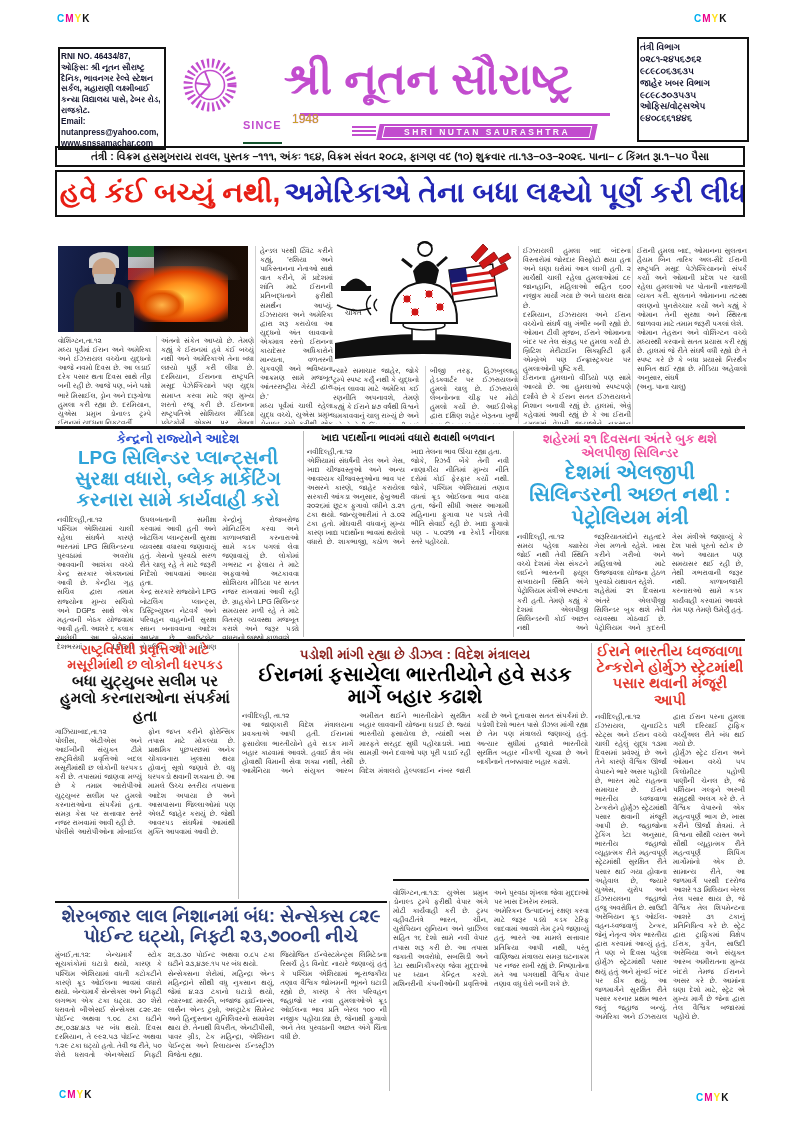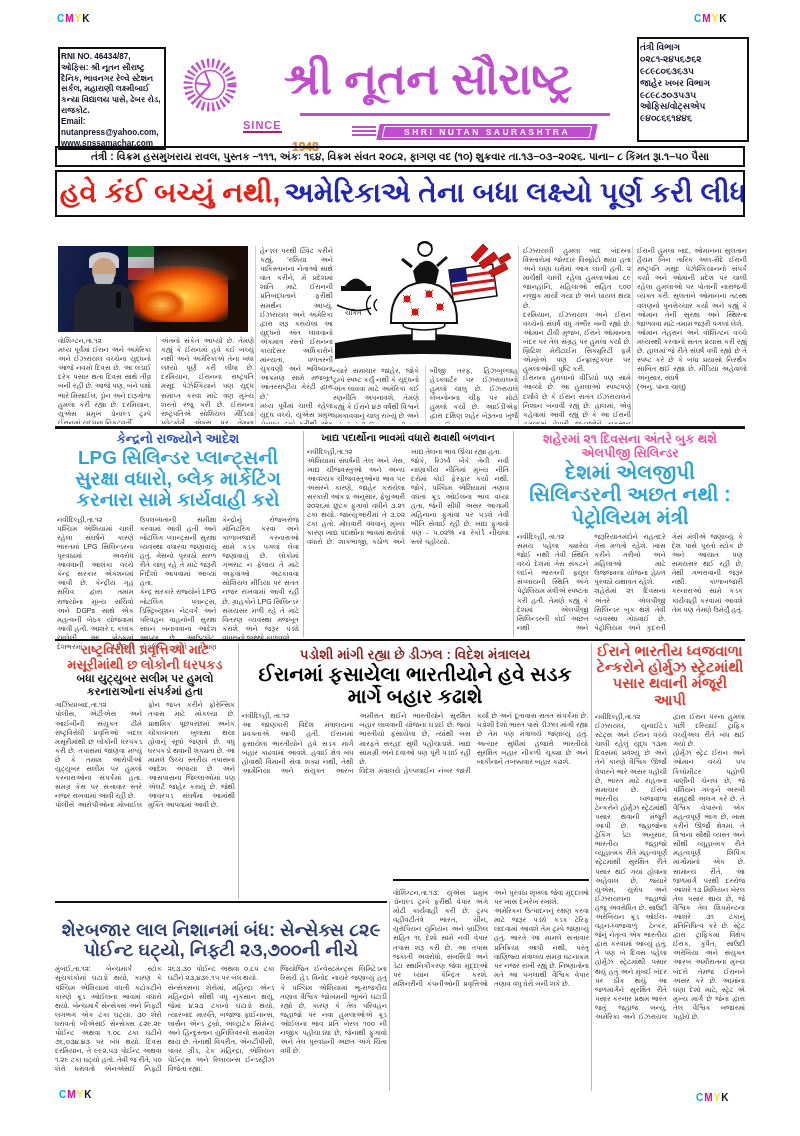--- a/index.html
+++ b/index.html
@@ -8,22 +8,22 @@
   
   .cmyk{position:absolute;font-weight:bold;font-size:10px;letter-spacing:1px;}
   .cmyk .c{color:#00aeef}.cmyk .m{color:#ec008c}.cmyk .y{color:#ffe11a}.cmyk .k{color:#111}
   
   .info-box{position:absolute;border:2px solid #111;text-align:left;font-weight:bold;
             font-size:8.2px;line-height:1.32;color:#14142e;padding:3px 1px;white-space:pre-line;overflow:hidden;}
   .masthead-title{position:absolute;left:232px;top:46px;width:392px;height:66px;color:#c24cce;
             font-weight:bold;font-size:44px;line-height:66px;text-align:center;white-space:nowrap;overflow:hidden;}
   .title-underline{position:absolute;left:300px;top:113px;width:310px;height:3px;background:#c24cce;}
   .since{position:absolute;left:243px;top:119px;color:#c24cce;font-weight:bold;font-size:11px;
-         letter-spacing:1px;border-bottom:2px solid #be185d;padding-bottom:0;}
-  .year{position:absolute;left:292px;top:140px;color:#c9a227;font-weight:bold;font-size:12px;
+         letter-spacing:1px;border-bottom:2px solid #14532d;padding-bottom:11px;}
+  .year{position:absolute;left:292px;top:112px;color:#c9a227;font-weight:normal;font-size:12px;
         text-shadow:0 0 1px #c24cce;}
   .banner{position:absolute;left:378px;top:124px;width:218px;height:16px;background:#c24cce;
           transform:skewX(-12deg);display:flex;align-items:center;justify-content:center;}
   .banner-inner{border:1px solid #fff;width:206px;height:10px;display:flex;align-items:center;justify-content:center;}
   .banner-text{color:#fff;font-weight:bold;font-size:8.5px;letter-spacing:2.5px;transform:skewX(12deg);white-space:nowrap;}
   .banner-lines{position:absolute;left:352px;top:126px;width:24px;height:12px;
      background:repeating-linear-gradient(#c24cce 0 2px,#fff 2px 4px);}
   
   .strip{position:absolute;left:55px;top:146px;width:690px;height:21px;border:2px solid #111;
          box-sizing:border-box;display:flex;align-items:center;justify-content:center;
@@ -206,21 +206,21 @@
       <div class="headline" style="font-size:20px;color:#2fa3d9">દેશમાં એલજીપી સિલિન્ડરની અછત નથી : પેટ્રોલિયમ મંત્રી</div>
       <div class="bt cols3" style="height:138px;margin-top:4px">નવીદિલ્હી, તા.૧૨
 સમય પહેલા ક્યારેય જોઈ નથી તેવી સ્થિતિ વચ્ચે દેશમાં ગેસ સંકટને લઈને ભારતની ફ્યૂલ સપ્લાયની સ્થિતિ અંગે પેટ્રોલિયમ મંત્રીએ સ્પષ્ટતા કરી હતી. તેમણે કહ્યું કે દેશમાં એલપીજી સિલિન્ડરની કોઈ અછત નથી અને જરૂરિયાતમંદોને રાહતદરે ગેસ મળતો રહેશે. ખાસ કરીને ગરીબો અને મહિલાઓ માટે ઉજ્જવલા યોજના હેઠળ પુરવઠો યથાવત રહેશે.
 શહેરોમાં ૨૧ દિવસના અંતરે એલપીજી સિલિન્ડર બુક થશે તેવી વ્યવસ્થા ગોઠવાઈ છે. પેટ્રોલિયમ અને કુદરતી ગેસ મંત્રીએ જણાવ્યું કે દેશ પાસે પૂરતો સ્ટોક છે અને આયાત પણ સમયસર થઈ રહી છે, તેથી ગભરાવાની જરૂર નથી. કાળાબજારી કરનારાઓ સામે કડક કાર્યવાહી કરવામાં આવશે તેમ પણ તેમણે ઉમેર્યું હતું.</div>
     </div>
   </div>
 
   <div class="low">
     <div class="sec" style="left:0;top:0;width:180px">
       <div class="headline" style="font-size:13px;color:#e23a2e">રાષ્ટ્રવિરોધી પ્રવૃત્તિઓ માટે મસૂરીમાંથી છ લોકોની ધરપકડ</div>
-      <div class="subhead" style="font-size:11px">બધા યુટ્યુબર સલીમ પર હુમલો કરનારાઓના સંપર્કમાં હતા</div>
+      <div class="subhead" style="font-size:15px">બધા યુટ્યુબર સલીમ પર હુમલો કરનારાઓના સંપર્કમાં હતા</div>
       <div class="bt cols2" style="height:198px;margin-top:3px">ગાઝિયાબાદ,તા.૧૨
 પોલીસ, એટીએસ અને આઈબીની સંયુક્ત ટીમે રાષ્ટ્રવિરોધી પ્રવૃત્તિઓ બદલ મસૂરીમાંથી છ લોકોની ધરપકડ કરી છે. તપાસમાં જાણવા મળ્યું છે કે તમામ આરોપીઓ યુટ્યુબર સલીમ પર હુમલો કરનારાઓના સંપર્કમાં હતા. સમગ્ર કેસ પર સત્તાવાર સ્તરે નજર રાખવામાં આવી રહી છે.
 પોલીસે આરોપીઓના મોબાઈલ ફોન જપ્ત કરીને ફોરેન્સિક તપાસ માટે મોકલ્યા છે. પ્રાથમિક પૂછપરછમાં અનેક ચોંકાવનારા ખુલાસા થયા હોવાનું સૂત્રો જણાવે છે. વધુ ધરપકડો થવાની શક્યતા છે. આ મામલે ઉચ્ચ સ્તરીય તપાસના આદેશ અપાયા છે અને આસપાસના જિલ્લાઓમાં પણ એલર્ટ જાહેર કરાયું છે. જેથી આવરપડ સંઘર્ષમાં આમાંથી મુક્તિ આપવામાં આવી છે.</div>
     </div>
     <div class="vr" style="left:183px;top:0;height:256px"></div>
 
     <div class="sec" style="left:187px;top:4px;width:346px">
       <div class="kicker" style="font-size:13.5px;color:#8a1f1a">પડોશી માંગી રહ્યા છે ડીઝલ : વિદેશ મંત્રાલય</div>
       <div class="headline" style="font-size:20px;color:#000000">ઈરાનમાં ફસાયેલા ભારતીયોને હવે સડક માર્ગે બહાર કઢાશે</div>
       <div class="bt cols3" style="height:112px;margin-top:4px">નવીદિલ્હી, તા.૧૨
@@ -229,21 +229,21 @@
     </div>
     <div class="vr" style="left:536px;top:0;height:448px"></div>
 
     <div class="sec" style="left:540px;top:0;width:150px">
       <div class="headline" style="font-size:14.5px;color:#e23a2e">ઈરાને ભારતીય ધ્વજવાળા ટેન્કરોને હોર્મુઝ સ્ટ્રેટમાંથી પસાર થવાની મંજૂરી આપી</div>
       <div class="bt cols2" style="height:390px;margin-top:4px">નવીદિલ્હી,તા.૧૨
 ઈઝરાયલ, યુનાઈટેડ સ્ટેટ્સ અને ઈરાન વચ્ચે ચાલી રહેલું યુદ્ધ ૧૩મા દિવસમાં પ્રવેશ્યું છે અને તેને કારણે વૈશ્વિક ઊર્જા વેપારને ભારે અસર પહોંચી છે, ભારત માટે રાહતના સમાચાર છે. ઈરાને ભારતીય ધ્વજવાળા ટેન્કરોને હોર્મુઝ સ્ટ્રેટમાંથી પસાર થવાની મંજૂરી આપી છે. જહાજોના ટ્રેકિંગ ડેટા અનુસાર, ભારતીય જહાજો વ્યૂહાત્મક રીતે મહત્વપૂર્ણ સ્ટ્રેટમાંથી સુરક્ષિત રીતે પસાર થઈ ગયા હોવાના અહેવાલ છે, જ્યારે યુએસ, યુરોપ અને ઈઝરાયલના જહાજો હજુ અવરોધિત છે. સાઉદી અરેબિયન ક્રૂડ ઓઈલ-વહન-ધ્વજવાળું ટેન્કર, જેનું નેતૃત્વ એક ભારતીય દ્વારા કરવામાં આવ્યું હતું, તે પણ બે દિવસ પહેલા હોર્મુઝ સ્ટ્રેટમાંથી પસાર થયું હતું અને મુંબઈ બંદર પર ઠીક થયું. આ જળમાર્ગને સુરક્ષિત રીતે પસાર કરનાર પ્રથમ ભારત જતું જહાજ બન્યું. અમેરિકા અને ઈઝરાયલ દ્વારા ઈરાન પરના હુમલા પછી દરિયાઈ ટ્રાફિક વર્ચ્યુઅલ રીતે બંધ થઈ ગયો છે.
 હોર્મુઝ સ્ટ્રેટ ઈરાન અને ઓમાન વચ્ચે ૫૫ કિલોમીટર પહોળી પાણીની ચેનલ છે, જે પર્શિયન ગલ્ફને અરબી સમુદ્રથી અલગ કરે છે. તે વૈશ્વિક વેપારનો એક મહત્વપૂર્ણ ભાગ છે, ખાસ કરીને ઊર્જા ક્ષેત્રમાં. તે વિશ્વના સૌથી વ્યસ્ત અને સૌથી વ્યૂહાત્મક રીતે મહત્વપૂર્ણ શિપિંગ માર્ગોમાંનો એક છે. સામાન્ય રીતે, આ જળમાર્ગ પરથી દરરોજ આશરે ૧૩ મિલિયન બેરલ તેલ પસાર થાય છે, જે વૈશ્વિક તેલ શિપમેન્ટના આશરે ૩૧ ટકાનું પ્રતિનિધિત્વ કરે છે. સ્ટ્રેટ દ્વારા ટ્રાફિકમાં વિક્ષેપ ઈરાક, કુવૈત, સાઉદી અરેબિયા અને સંયુક્ત આરબ અમીરાતના મુખ્ય બંદરો તેમજ ઈરાનને અસર કરે છે. આમાંના ઘણા દેશો માટે, સ્ટ્રેટ એ મુખ્ય માર્ગ છે જેના દ્વારા તેલ વૈશ્વિક બજારમાં પહોંચે છે.</div>
     </div>
 
-    <div class="sec btop" style="left:0;top:258px;width:332px;padding-top:17px">
+    <div class="sec btop" style="left:0;top:258px;width:332px;padding-top:3px">
       <div class="headline" style="font-size:18px;color:#2b3d7a">શેરબજાર લાલ નિશાનમાં બંધ: સેન્સેક્સ ૮૨૯ પોઈન્ટ ઘટ્યો, નિફ્ટી ૨૩,૭૦૦ની નીચે</div>
       <div class="bt cols3" style="height:134px;margin-top:4px">મુંબઈ,તા.૧૨: બેન્ચમાર્ક સ્ટોક સૂચકાંકોમાં ઘટાડો થયો, કારણ કે પશ્ચિમ એશિયામાં વધતી કટોકટીને કારણે ક્રૂડ ઓઈલના ભાવમાં વધારો થયો. બેન્ચમાર્ક સેન્સેક્સ અને નિફ્ટી લગભગ એક ટકા ઘટ્યા. ૩૦ શેરો ધરાવતો બીએસઈ સેન્સેક્સ ૮૨૯.૨૯ પોઈન્ટ અથવા ૧.૦૮ ટકા ઘટીને ૭૬,૦૩૪.૪૩ પર બંધ થયો. દિવસ દરમિયાન, તે ૯૯૨.૫૩ પોઈન્ટ અથવા ૧.૨૯ ટકા ઘટ્યો હતો. તેવી જ રીતે, ૫૦ શેરો ધરાવતો એનએસઈ નિફ્ટી ૨૬૩.૩૦ પોઈન્ટ અથવા ૦.૮૫ ટકા ઘટીને ૨૩,૪૩૯.૧૫ પર બંધ થયો.
 સેન્સેક્સના શેરોમાં, મહિન્દ્રા એન્ડ મહિન્દ્રાને સૌથી વધુ નુકસાન થયું, જેમાં ૪.૨૩ ટકાનો ઘટાડો થયો, ત્યારબાદ મારુતિ, બજાજ ફાઈનાન્સ, લાર્સન એન્ડ ટુબ્રો, અલ્ટ્રાટેક સિમેન્ટ અને હિન્દુસ્તાન યુનિલિવરનો સમાવેશ થાય છે. તેનાથી વિપરીત, એનટીપીસી, પાવર ગ્રીડ, ટેક મહિન્દ્રા, એશિયન પેઈન્ટ્સ અને રિલાયન્સ ઈન્ડસ્ટ્રીઝ વિજેતા રહ્યા.
 જિયોજિત ઈન્વેસ્ટમેન્ટ્સ લિમિટેડના રિસર્ચ હેડ વિનોદ નાયરે જણાવ્યું હતું કે પશ્ચિમ એશિયામાં ભૂ-રાજકીય તણાવ વૈશ્વિક જોખમની ભૂખને ઘટાડી રહ્યો છે, કારણ કે તેલ પરિવહન જહાજો પર નવા હુમલાઓએ ક્રૂડ ઓઈલના ભાવ પ્રતિ બેરલ ૧૦૦ ની નજીક પહોંચાડ્યા છે, જેનાથી ફુગાવો અને તેલ પુરવઠાની અછત અંગે ચિંતા વધી છે.</div>
     </div>
     <div class="vr" style="left:334px;top:258px;height:190px"></div>
 
     <div class="sec btop" style="left:338px;top:236px;width:196px;padding-top:3px">
       <div class="bt cols2" style="height:158px;margin-top:4px">વોશિંગ્ટન,તા.૧૩: યુએસ પ્રમુખ ડોનાલ્ડ ટ્રમ્પે ફરીથી વેપાર અંગે મોટી કાર્યવાહી કરી છે. ટ્રમ્પ વહીવટીતંત્રે ભારત, ચીન, યુરોપિયન યુનિયન અને બ્રાઝિલ સહિત ૧૬ દેશો સામે નવી વેપાર તપાસ શરૂ કરી છે. આ તપાસ જકાતી અવરોધો, સબસિડી અને ડેટા સ્થાનિકીકરણ જેવા મુદ્દાઓ પર ધ્યાન કેન્દ્રિત કરશે. મશિનરીની કંપનીઓની પ્રવૃત્તિઓ અને પુરવઠા શૃંખલા જેવા મુદ્દાઓ પર ખાસ દેખરેખ રખાશે.
 અમેરિકન ઉત્પાદનનું રક્ષણ કરવા માટે જરૂર પડ્યે કડક ટેરિફ લાદવામાં આવશે તેમ ટ્રમ્પે જણાવ્યું હતું. ભારતે આ મામલે સત્તાવાર પ્રતિક્રિયા આપી નથી, પરંતુ વાણિજ્ય મંત્રાલય સમગ્ર ઘટનાક્રમ પર નજર રાખી રહ્યું છે. નિષ્ણાતોના મતે આ પગલાથી વૈશ્વિક વેપાર તણાવ વધુ ઘેરો બની શકે છે.</div>

